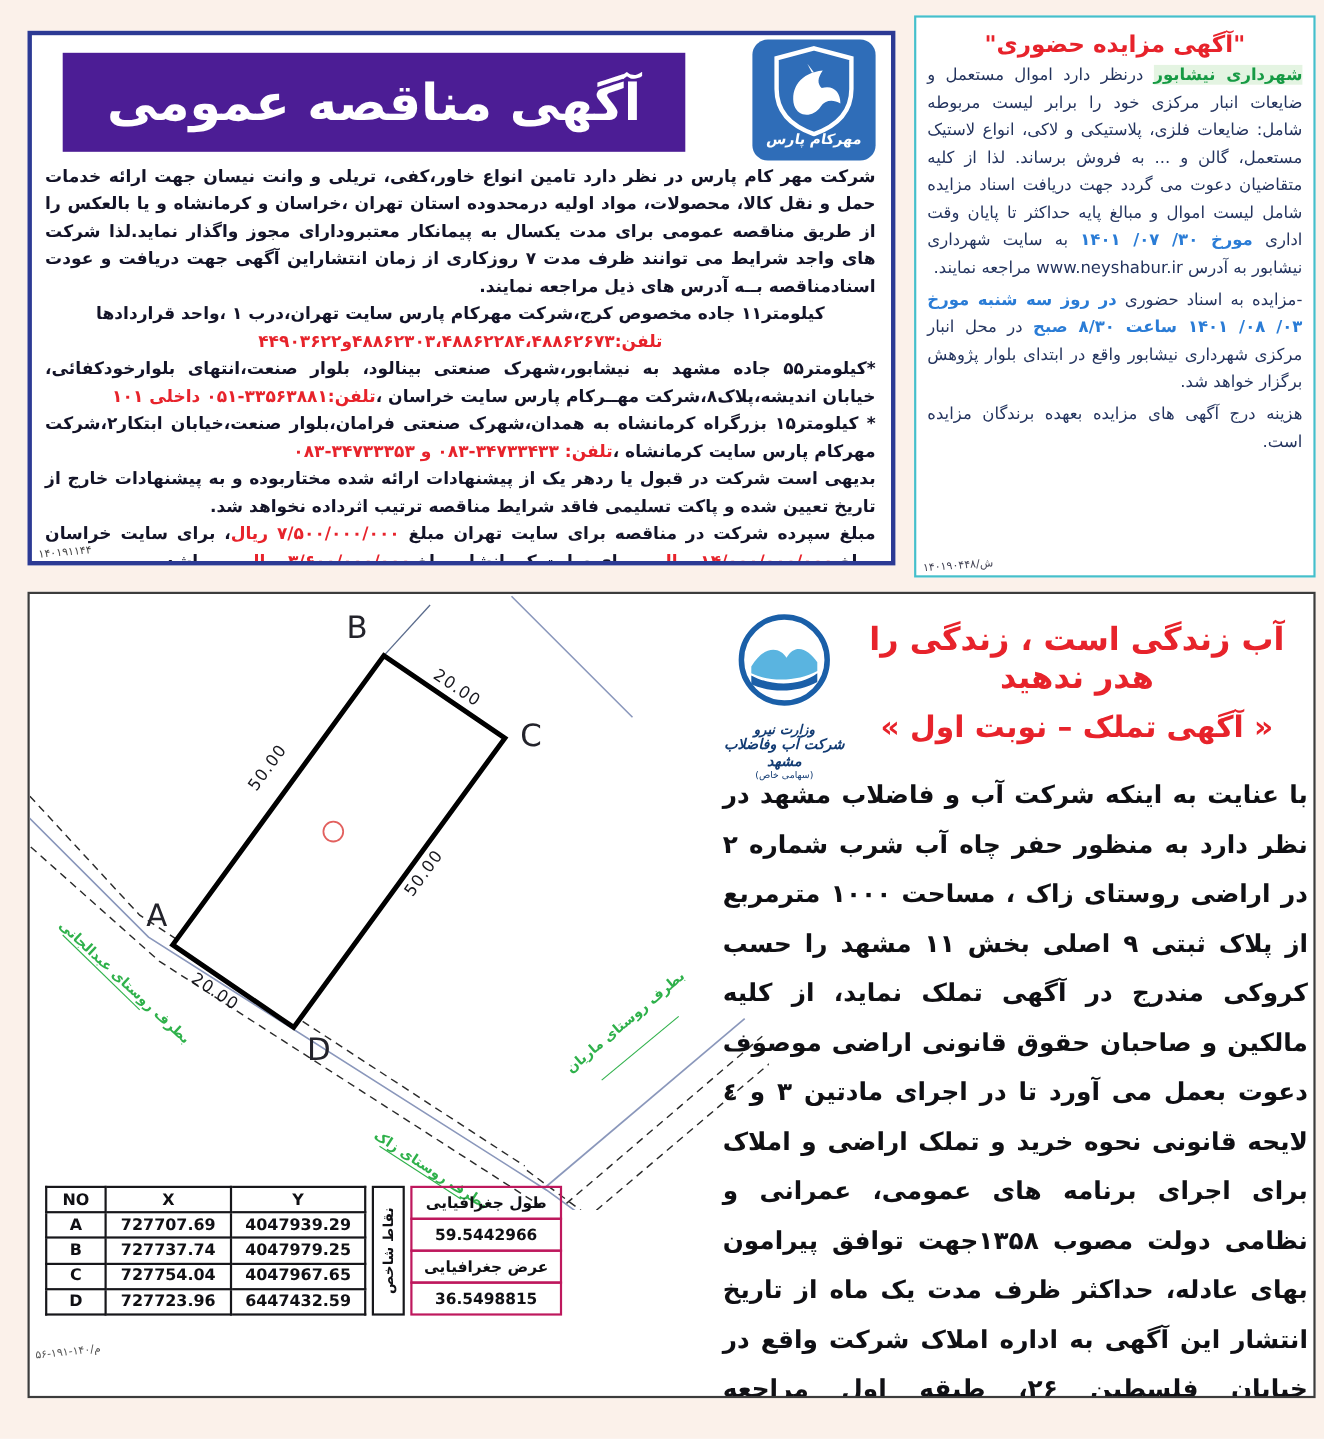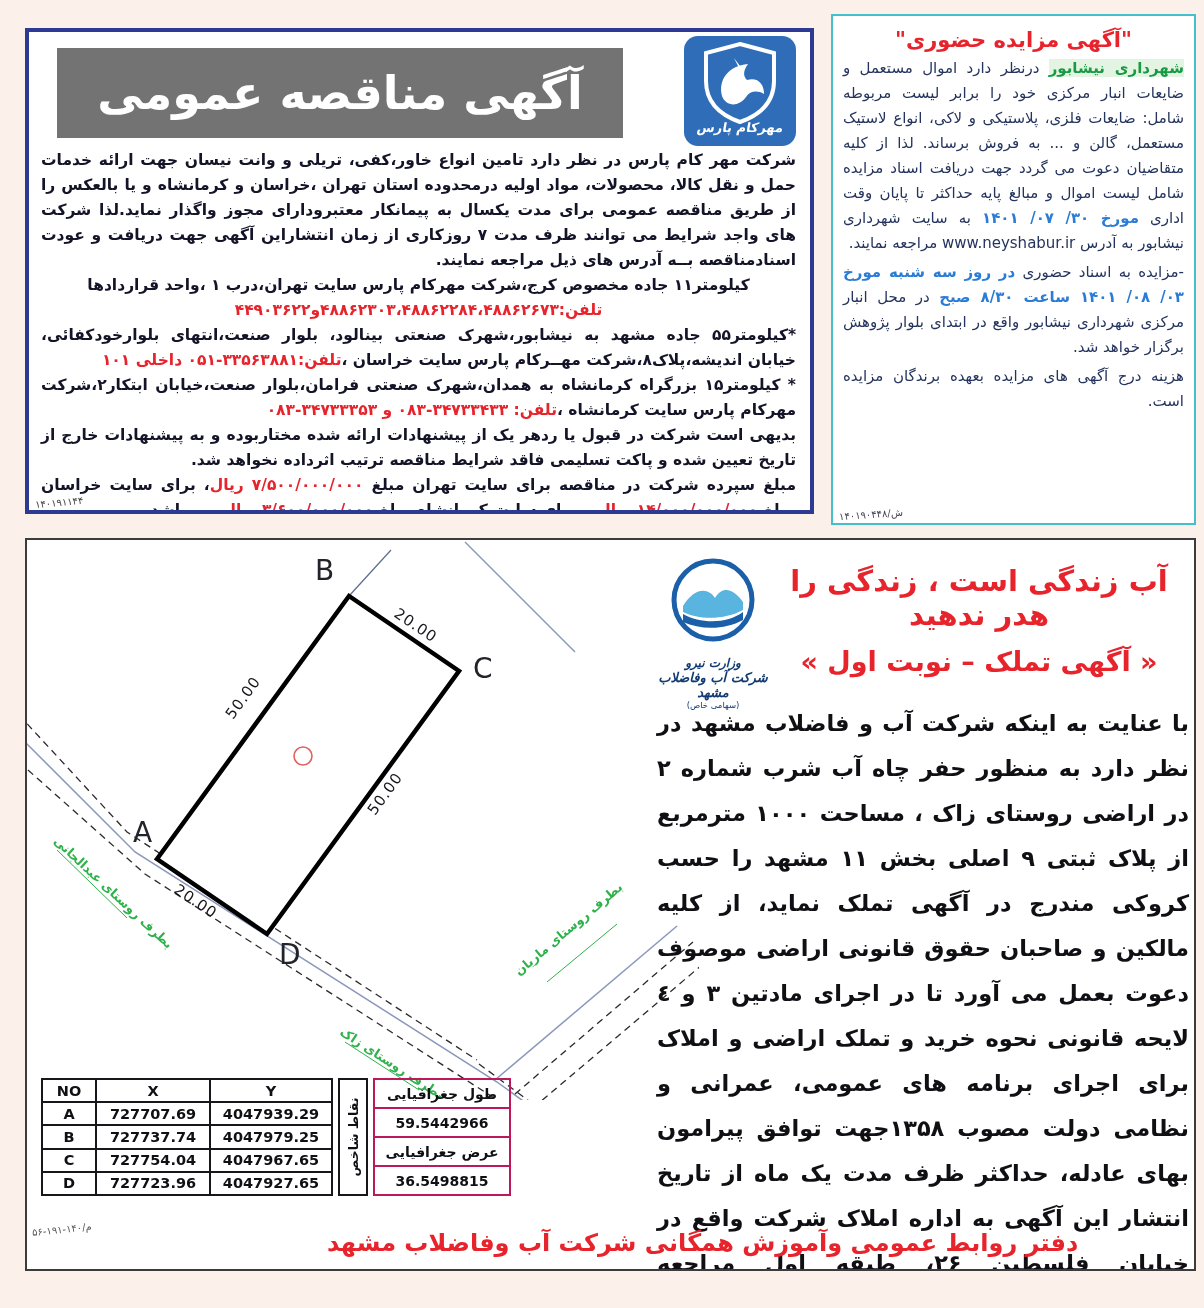--- a/index.html
+++ b/index.html
@@ -6,21 +6,21 @@
   body{
     width:1204px;height:1308px;position:relative;
     background:#fbf1ea;
     font-family:"DejaVu Sans",sans-serif;
     overflow:hidden;
   }
   .box{position:absolute;background:#fff;box-sizing:border-box;}
 
   
   #ad1{left:25px;top:28px;width:789px;height:486px;border:4px solid #2c3a94;overflow:hidden;}
-  #ad1 .hdr{position:absolute;left:28px;top:16px;width:566px;height:90px;background:#737373;
+  #ad1 .hdr{position:absolute;left:28px;top:16px;width:566px;height:90px;background:#4c1d95;
     display:flex;align-items:center;justify-content:center;
     color:#fff;font-weight:bold;font-size:46px;direction:rtl;}
   #ad1 .logo{position:absolute;right:14px;top:4px;width:112px;height:110px;background:#2f6db8;
     border-radius:14px;display:flex;flex-direction:column;align-items:center;}
   #ad1 .logo .brand{color:#fff;font-weight:bold;font-size:13px;transform:skewX(-10deg);margin-top:-4px;direction:rtl;}
   #ad1 .bodytxt{position:absolute;left:12px;right:14px;top:116px;direction:rtl;
     color:#141428;font-weight:bold;font-size:15.5px;line-height:25px;text-align:justify;}
   #ad1 .bodytxt p{margin:0;}
   #ad1 .c{text-align:center;}
   .redtxt{color:#e7232b;}
@@ -166,21 +166,21 @@
         <td>4047979.25</td>
       </tr>
       <tr>
         <td>C</td>
         <td>727754.04</td>
         <td>4047967.65</td>
       </tr>
       <tr>
         <td>D</td>
         <td>727723.96</td>
-        <td>4047927.65</td>
+        <td>6447432.59</td>
       </tr>
     </tbody>
       </table>
     <div id="sideStrip">
       <div>نقاط شاخص</div>
     </div>
     <div id="geoStack">
       <div>طول جغرافیایی</div>
       <div>59.5442966</div>
       <div>عرض جغرافیایی</div>
@@ -199,15 +199,14 @@
         <path d="M20 52 C32 32 46 34 52 44 C60 30 72 36 80 48 L80 56 C62 66 36 66 20 58 Z" fill="#5ab4e0"></path>
         <path d="M20 60 C38 70 64 70 80 58 L80 66 C62 76 38 76 20 68 Z" fill="#1a5fa8"></path>
       </svg>
       <div class="l1">وزارت نیرو</div>
       <div class="l2">شرکت آب وفاضلاب مشهد</div>
       <div class="l3">(سهامی خاص)</div>
     </div>
     <div id="ad3body">با عنایت به اینکه شرکت آب و فاضلاب مشهد در نظر دارد به منظور حفر چاه آب شرب شماره ۲ در اراضی روستای زاک ، مساحت ۱۰۰۰ مترمربع از پلاک ثبتی ۹ اصلی بخش ۱۱ مشهد را حسب کروکی مندرج در آگهی تملک نماید، از کلیه مالکین و صاحبان حقوق قانونی اراضی موصوف دعوت بعمل می آورد تا در اجرای مادتین ۳ و ٤ لایحه قانونی نحوه خرید و تملک اراضی و املاک برای اجرای برنامه های عمومی، عمرانی و نظامی دولت مصوب ۱۳۵۸جهت توافق پیرامون بهای عادله، حداکثر ظرف مدت یک ماه از تاریخ انتشار این آگهی به اداره املاک شرکت واقع در خیابان فلسطین ۲۶، طبقه اول مراجعه نمایند.بدیهی است در صورت عدم مراجعه، اقدام قانونی لازم از سوی این شرکت به عمل خواهد آمد.</div>
   </div>
 
-  <div id="ad3footer">دفتر روابط عمومی وآموزش همگانی شرکت آب وفاضلاب مشهد</div>
   <div class="ref">۵۶-۱۹۱-۱۴۰/م</div>
 </div>
 
 </body></html>

